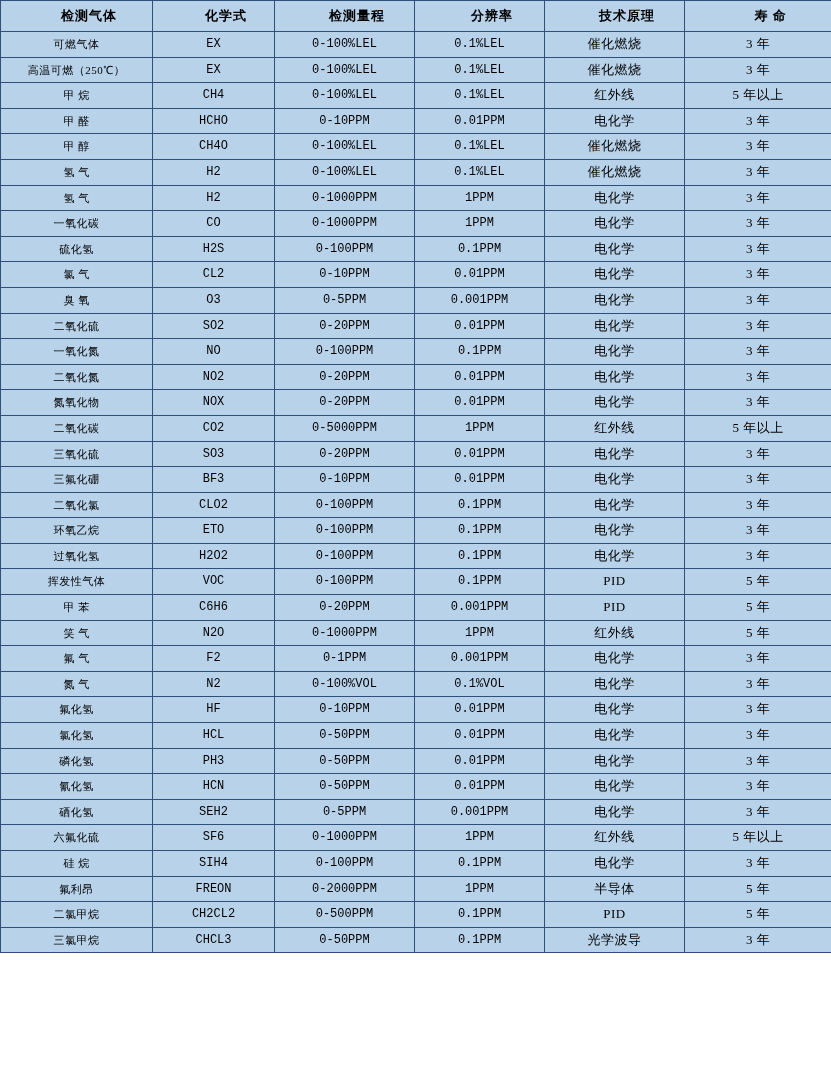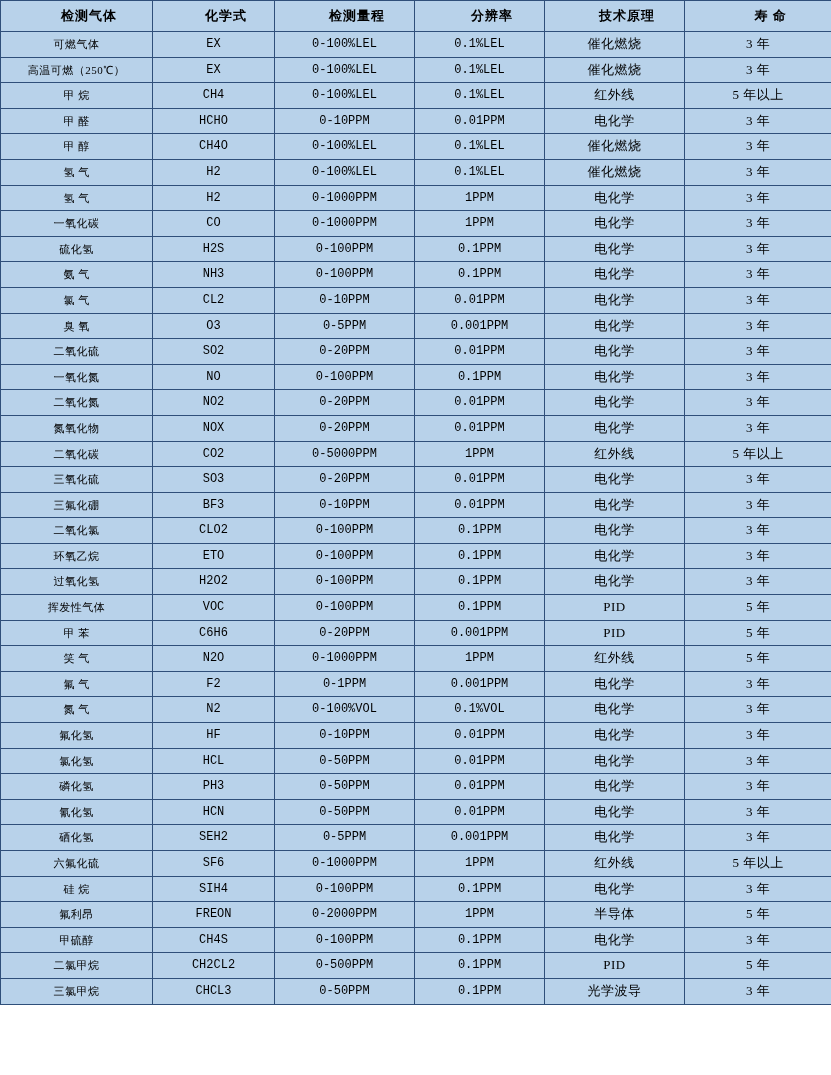--- a/index.html
+++ b/index.html
@@ -163,28 +163,20 @@
         </tr>
         <tr>
           <td class="name">硫化氢</td>
           <td class="formula">H2S</td>
           <td class="range">0-100PPM</td>
           <td class="res">0.1PPM</td>
           <td class="tech">电化学</td>
           <td class="life">3 年</td>
         </tr>
         <tr>
-          <td class="name">氨 气</td>
-          <td class="formula">NH3</td>
-          <td class="range">0-100PPM</td>
-          <td class="res">0.1PPM</td>
-          <td class="tech">电化学</td>
-          <td class="life">3 年</td>
-        </tr>
-        <tr>
           <td class="name">氯 气</td>
           <td class="formula">CL2</td>
           <td class="range">0-10PPM</td>
           <td class="res">0.01PPM</td>
           <td class="tech">电化学</td>
           <td class="life">3 年</td>
         </tr>
         <tr>
           <td class="name">臭 氧</td>
           <td class="formula">O3</td>
@@ -369,28 +361,20 @@
           <td class="tech">电化学</td>
           <td class="life">3 年</td>
         </tr>
         <tr>
           <td class="name">氟利昂</td>
           <td class="formula">FREON</td>
           <td class="range">0-2000PPM</td>
           <td class="res">1PPM</td>
           <td class="tech">半导体</td>
           <td class="life">5 年</td>
-        </tr>
-        <tr>
-          <td class="name">甲硫醇</td>
-          <td class="formula">CH4S</td>
-          <td class="range">0-100PPM</td>
-          <td class="res">0.1PPM</td>
-          <td class="tech">电化学</td>
-          <td class="life">3 年</td>
         </tr>
         <tr>
           <td class="name">二氯甲烷</td>
           <td class="formula">CH2CL2</td>
           <td class="range">0-500PPM</td>
           <td class="res">0.1PPM</td>
           <td class="tech">PID</td>
           <td class="life">5 年</td>
         </tr>
         <tr>

